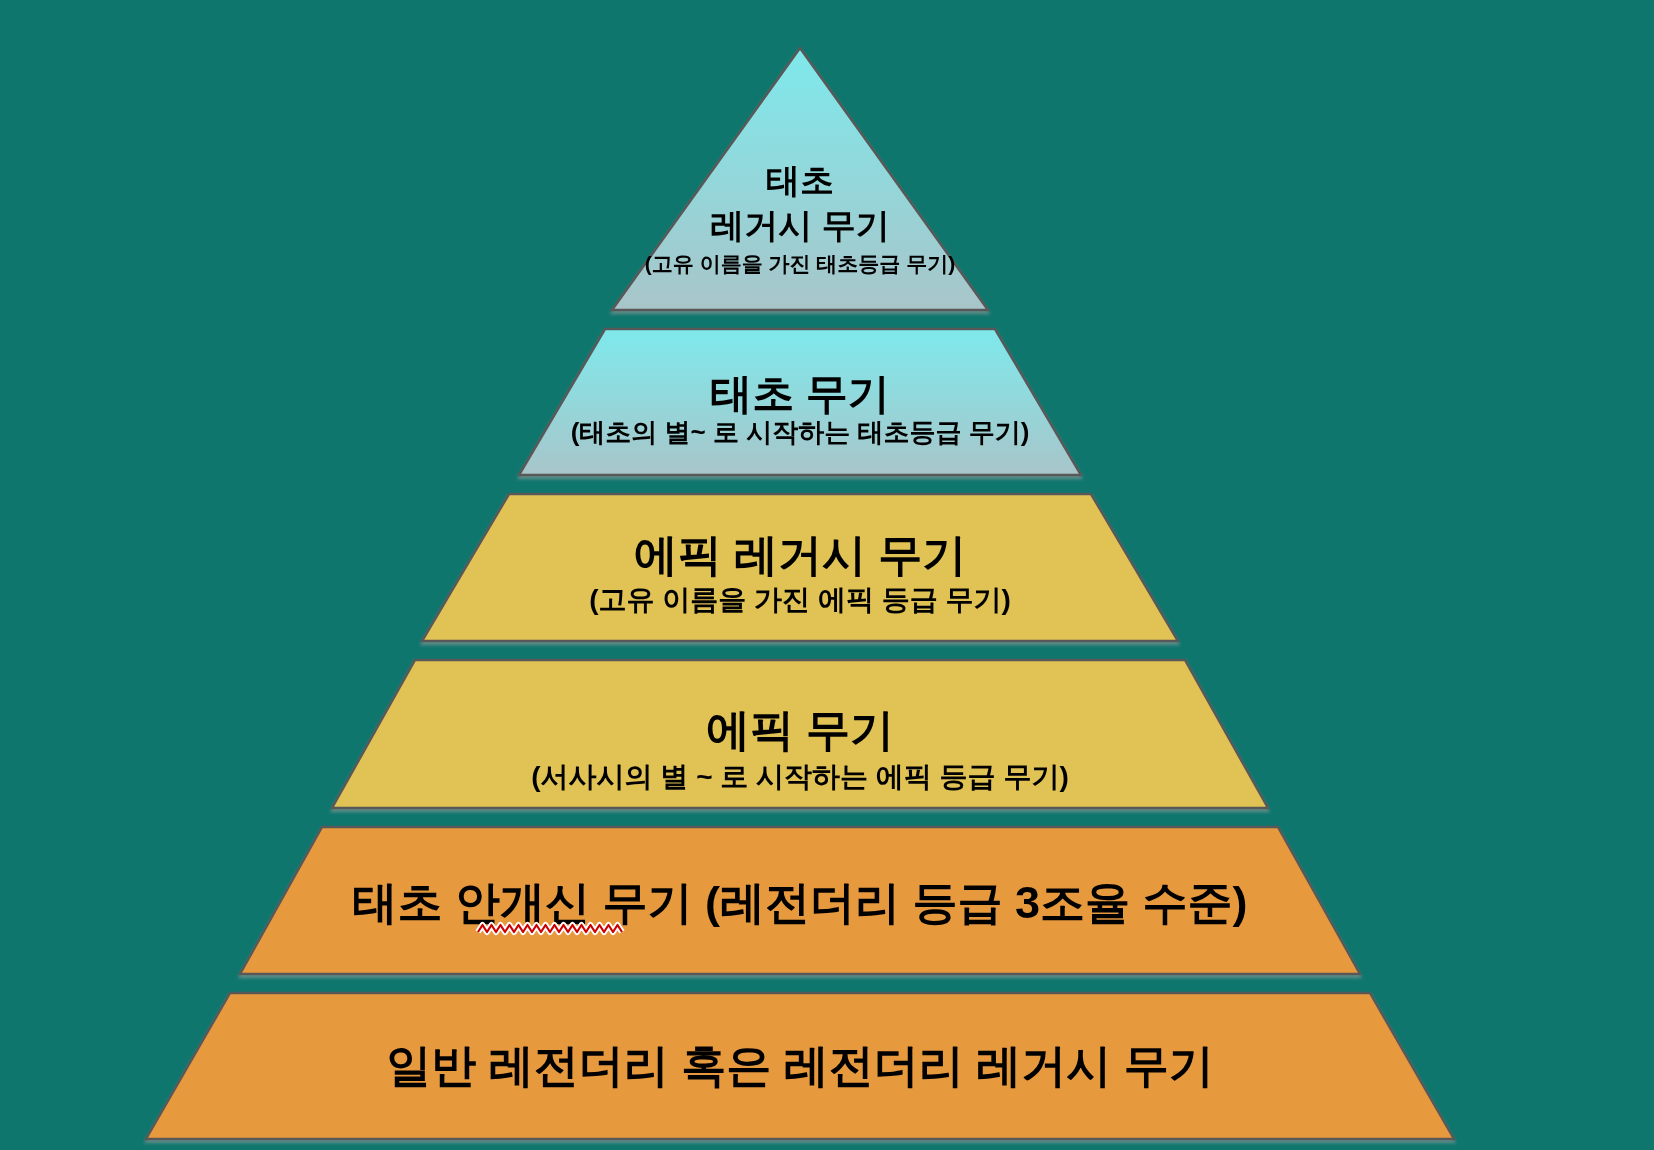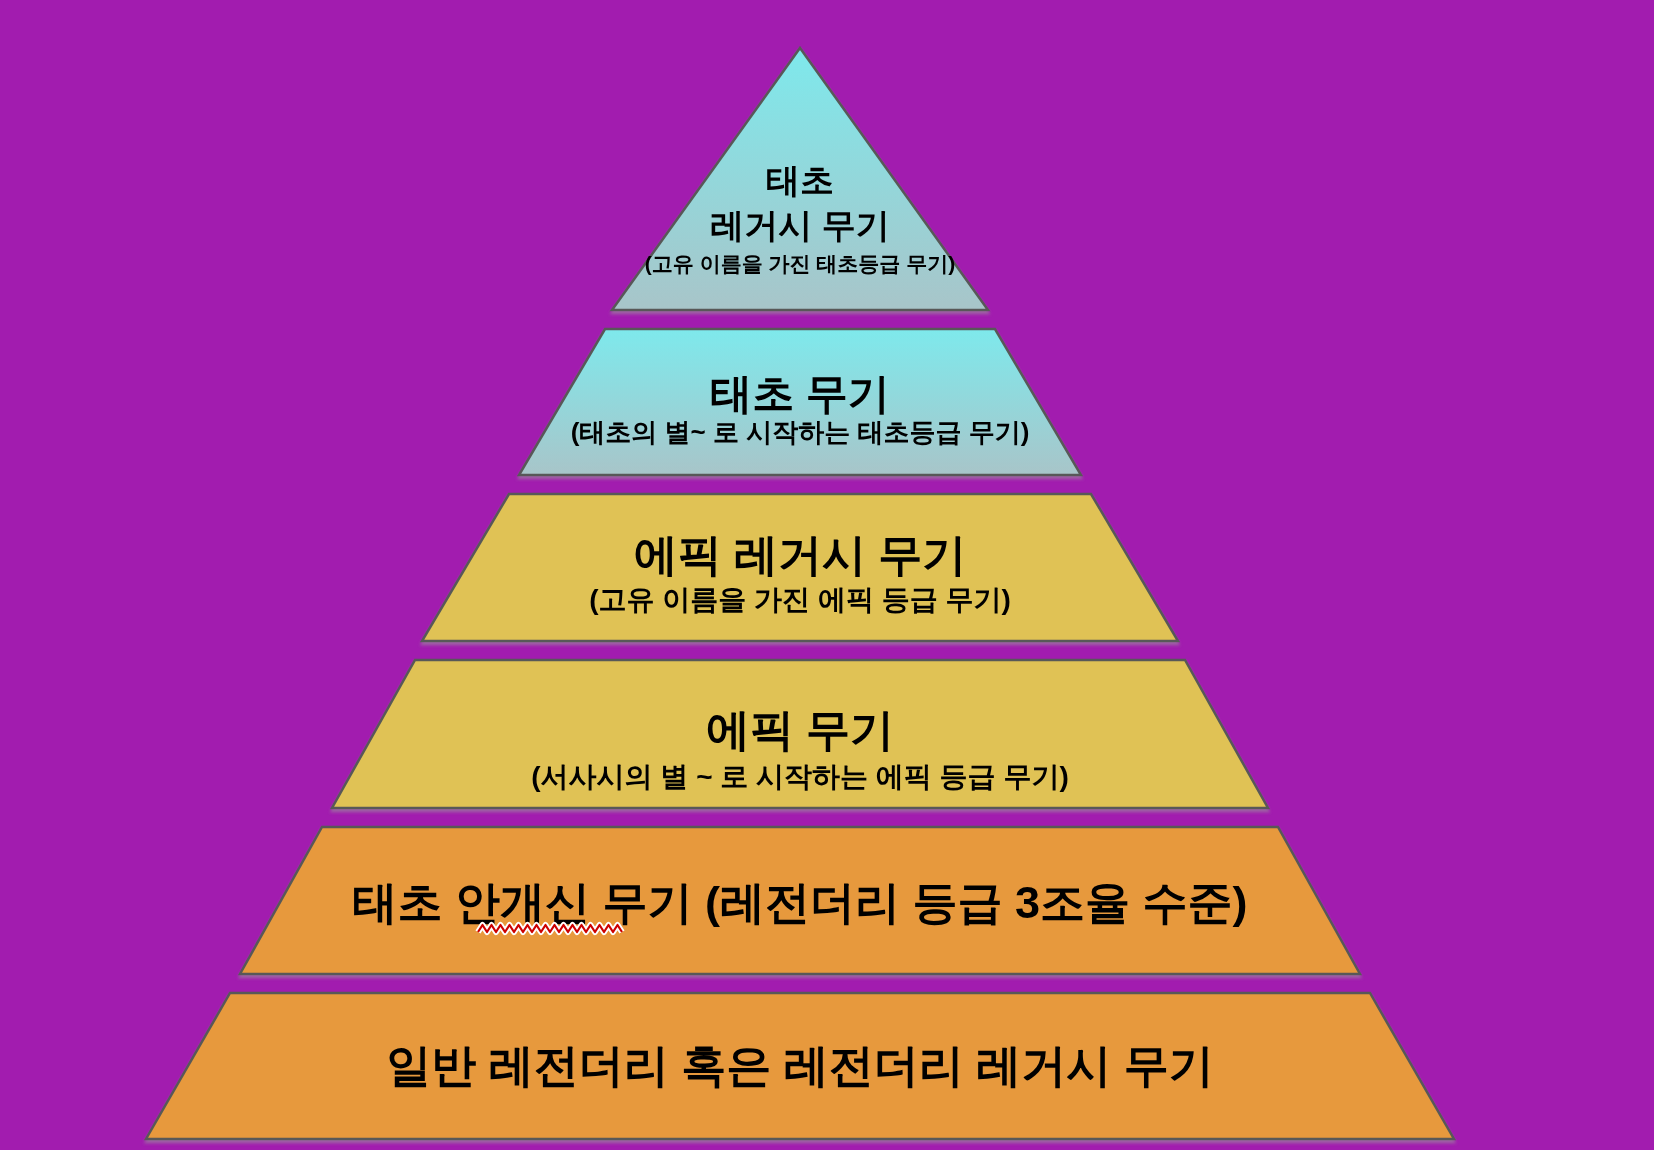--- a/index.html
+++ b/index.html
@@ -4,21 +4,21 @@
 <style>
   html, body {
     margin: 0;
     padding: 0;
     background: #ffffff;
   }
   .canvas {
     position: relative;
     width: 1654px;
     height: 1150px;
-    background: #a21caf;
+    background: #0f766e;
     overflow: hidden;
     font-family: "Liberation Sans", "DejaVu Sans", sans-serif;
   }
   svg { display: block; }
   .lvl-shape {
     stroke-width: 2.5;
     stroke-linejoin: miter;
   }
   .title-main {
     font-weight: bold;

